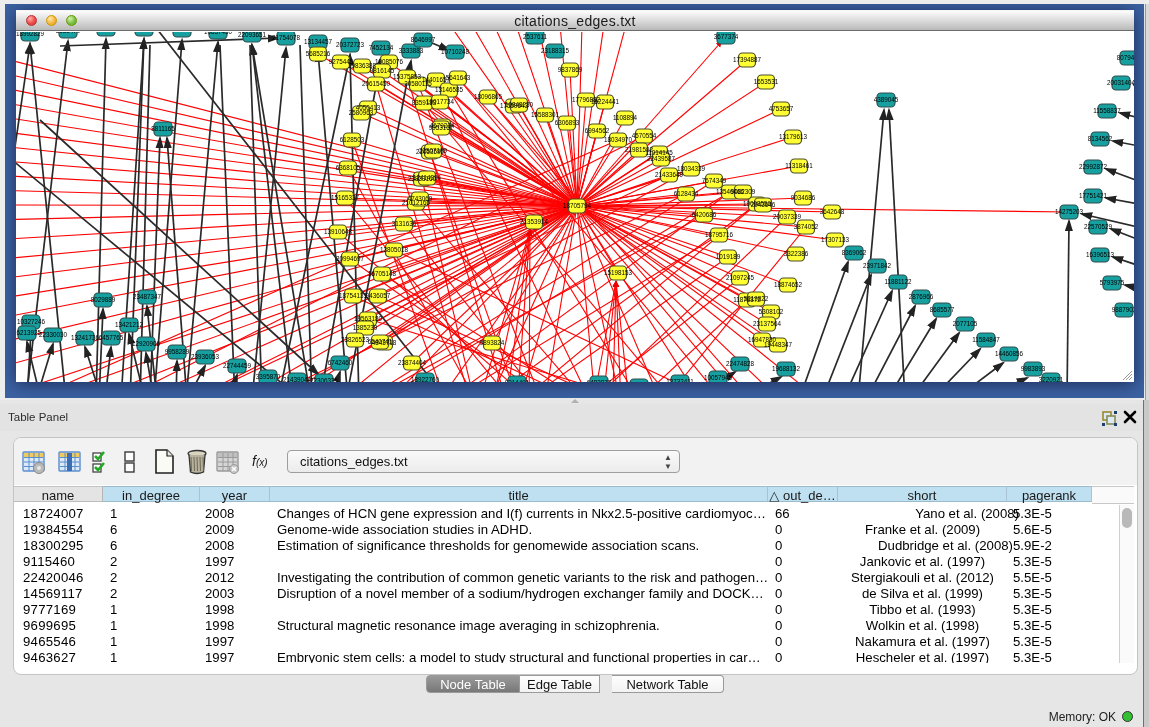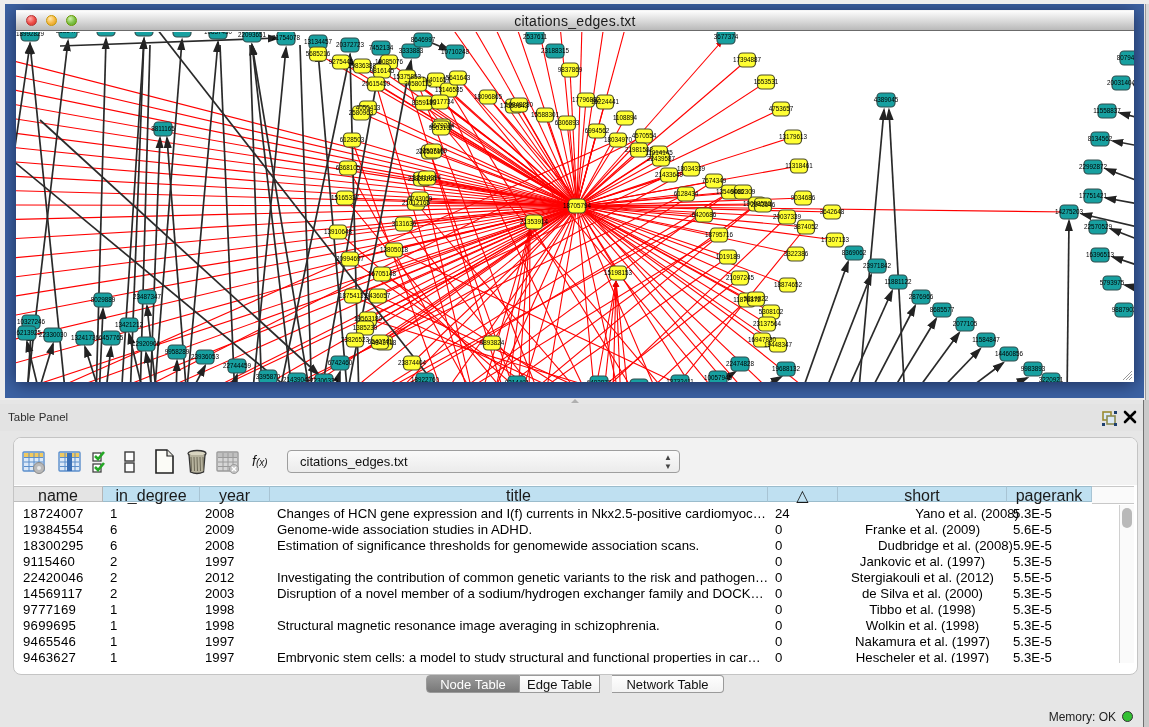--- a/index.html
+++ b/index.html
@@ -12,21 +12,21 @@
 .tl{position:absolute;top:5px;width:11px;height:11px;border-radius:50%}
 #canvas{position:absolute;left:0;top:22px;width:1118px;height:350px;background:#fff;overflow:hidden}
 #grip{position:absolute;right:1px;bottom:1px;width:12px;height:12px}
 #panel{position:absolute;left:0;top:400px;width:1149px;height:327px;background:#e6e6e6}
 #phead{position:absolute;left:0;top:4px;width:1149px;height:27px;background:#e3e3e3}
 #phead .t{position:absolute;left:8px;top:7px;font-size:11.5px;color:#2d2d2d}
 #card{position:absolute;left:13px;top:437px;width:1125px;height:238px;background:#fff;border:1px solid #c4c4c4;border-radius:8px}
 #toolbar{position:absolute;left:14px;top:438px;width:1123px;height:47px;background:#f2f2f2;border-radius:7px 7px 0 0}
 #combo{position:absolute;left:287px;top:450px;width:393px;height:23px;background:linear-gradient(#fafafa,#ebebeb);border:1px solid #9e9e9e;border-radius:4px;font-size:13px;color:#111;line-height:21px;padding-left:12px}
 #combo .arr{position:absolute;right:7px;top:2px;font-size:8px;color:#444;line-height:9px}
-.hcell{position:absolute;top:486px;height:16px;font-size:16px;color:#1a1a1a;text-align:center;line-height:18px;border-right:1px solid #a8c4d4;background:#bfe0f1;border-top:1px solid #9bbccc;border-bottom:1px solid #9bbccc}
+.hcell{position:absolute;top:486px;height:16px;font-size:13px;color:#1a1a1a;text-align:center;line-height:18px;border-right:1px solid #a8c4d4;background:#bfe0f1;border-top:1px solid #9bbccc;border-bottom:1px solid #9bbccc}
 .trow{position:absolute;left:0;width:1105px;height:16px;font-size:13.2px;color:#000}
 .trow span{position:absolute;top:1.5px;white-space:nowrap}
 #tabs{position:absolute;left:426px;top:675px;height:18px;font-size:13px}
 .seg{position:absolute;top:0;height:18px;line-height:17px;text-align:center;border:1px solid #9a9a9a}
 #memory{position:absolute;right:33px;top:710px;font-size:12px;color:#222}
 #gdot{position:absolute;left:1122px;top:711px;width:11px;height:11px;border-radius:50%;background:#32c032;border:1.5px solid #333}
 #redge{position:absolute;left:1143px;top:400px;width:6px;height:327px;background:#c9c9c9;border-left:1px solid #707070}
 #redgetop{position:absolute;left:1145px;top:0px;width:4px;height:400px;background:#d9d9d9;border-left:1px solid #9a9a9a;z-index:5}
 </style></head>
 <body>
@@ -709,41 +709,41 @@
 <div class="hcell" style="left:768px;width:70px">△ out_de…</div>
 <div class="hcell" style="left:838px;width:169px">short</div>
 <div class="hcell" style="left:1007px;width:85px">pagerank</div>
 <div style="position:absolute;left:1092px;top:486px;width:42px;height:18px;background:#fafafa;border-top:1px solid #c8c8c8;border-bottom:1px solid #c8c8c8"></div>
 <div id="tablebg" style="position:absolute;left:14px;top:504px;width:1105px;height:159px;background:#fff;overflow:hidden">
     <div class="trow" style="top:0px">
       <span style="left:9px;letter-spacing:.25px">18724007</span>
       <span style="left:96px">1</span>
       <span style="left:191px">2008</span>
       <span style="left:263px">Changes of HCN gene expression and I(f) currents in Nkx2.5-positive cardiomyoc…</span>
-      <span style="left:761px">24</span>
+      <span style="left:761px">66</span>
       <span style="left:836px;width:169px;text-align:right">Yano et al. (2008)</span>
       <span style="left:999px">5.3E-5</span>
     </div>
     <div class="trow" style="top:16px">
       <span style="left:9px;letter-spacing:.25px">19384554</span>
       <span style="left:96px">6</span>
       <span style="left:191px">2009</span>
       <span style="left:263px">Genome-wide association studies in ADHD.</span>
       <span style="left:761px">0</span>
       <span style="left:824px;width:169px;text-align:center">Franke et al. (2009)</span>
       <span style="left:999px">5.6E-5</span>
     </div>
     <div class="trow" style="top:32px">
       <span style="left:9px;letter-spacing:.25px">18300295</span>
       <span style="left:96px">6</span>
       <span style="left:191px">2008</span>
       <span style="left:263px">Estimation of significance thresholds for genomewide association scans.</span>
       <span style="left:761px">0</span>
       <span style="left:847px;width:169px;text-align:center">Dudbridge et al. (2008)</span>
-      <span style="left:999px">5.9E-5</span>
+      <span style="left:999px">5.9E-2</span>
     </div>
     <div class="trow" style="top:48px">
       <span style="left:9px;letter-spacing:.25px">9115460</span>
       <span style="left:96px">2</span>
       <span style="left:191px">1997</span>
       <span style="left:761px">0</span>
       <span style="left:824px;width:169px;text-align:center">Jankovic et al. (1997)</span>
       <span style="left:999px">5.3E-5</span>
     </div>
     <div class="trow" style="top:64px">
@@ -754,29 +754,29 @@
       <span style="left:761px">0</span>
       <span style="left:824px;width:169px;text-align:center">Stergiakouli et al. (2012)</span>
       <span style="left:999px">5.5E-5</span>
     </div>
     <div class="trow" style="top:80px">
       <span style="left:9px;letter-spacing:.25px">14569117</span>
       <span style="left:96px">2</span>
       <span style="left:191px">2003</span>
       <span style="left:263px">Disruption of a novel member of a sodium/hydrogen exchanger family and DOCK…</span>
       <span style="left:761px">0</span>
-      <span style="left:824px;width:169px;text-align:center">de Silva et al. (2000)</span>
+      <span style="left:824px;width:169px;text-align:center">de Silva et al. (1999)</span>
       <span style="left:999px">5.3E-5</span>
     </div>
     <div class="trow" style="top:96px">
       <span style="left:9px;letter-spacing:.25px">9777169</span>
       <span style="left:96px">1</span>
       <span style="left:191px">1998</span>
       <span style="left:761px">0</span>
-      <span style="left:824px;width:169px;text-align:center">Tibbo et al. (1998)</span>
+      <span style="left:824px;width:169px;text-align:center">Tibbo et al. (1993)</span>
       <span style="left:999px">5.3E-5</span>
     </div>
     <div class="trow" style="top:112px">
       <span style="left:9px;letter-spacing:.25px">9699695</span>
       <span style="left:96px">1</span>
       <span style="left:191px">1998</span>
       <span style="left:263px">Structural magnetic resonance image averaging in schizophrenia.</span>
       <span style="left:761px">0</span>
       <span style="left:824px;width:169px;text-align:center">Wolkin et al. (1998)</span>
       <span style="left:999px">5.3E-5</span>

